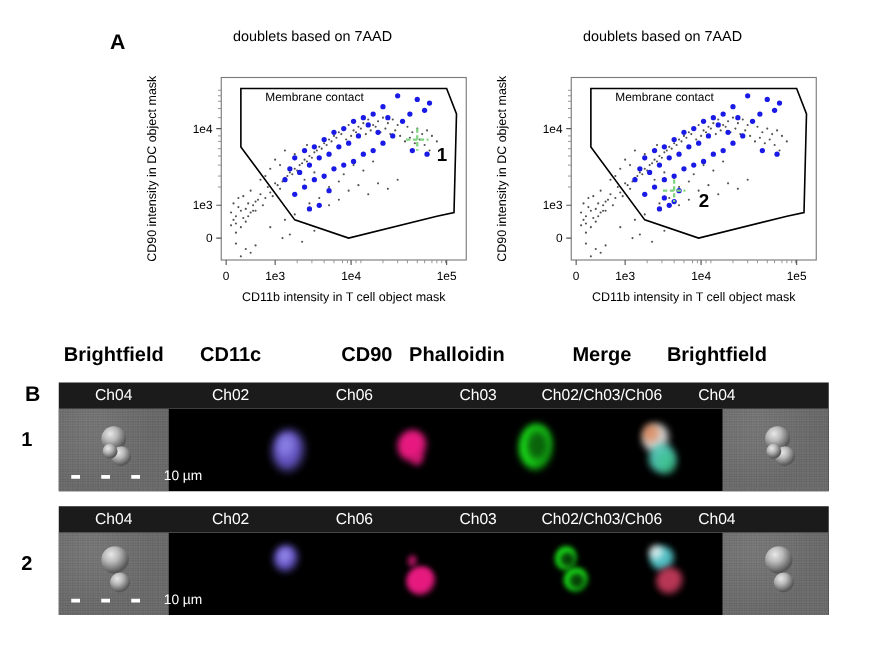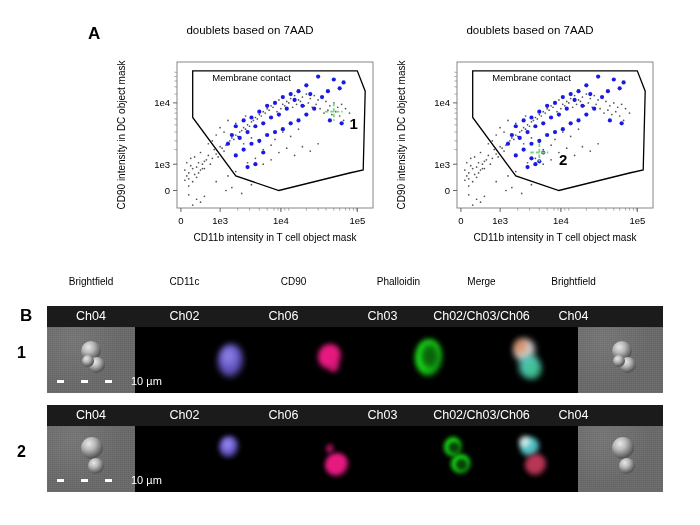--- a/index.html
+++ b/index.html
@@ -118,22 +118,22 @@
   }
   .scalebar .sb-text {
     color: #fff;
     font-size: 11px;
     margin-left: 2px;
     white-space: nowrap;
   }
 
   .col-header {
     position: absolute;
-    font-size: 10px;
-    font-weight: normal;
+    font-size: 16px;
+    font-weight: bold;
     color: #000;
     text-align: center;
     white-space: nowrap;
     top: 276px;
   }
 </style>
 </head>
 <body>
 
 <div class="panel-letter" id="panel-a-letter">A</div>
@@ -629,21 +629,21 @@
       <text x="0" y="0" text-anchor="middle" font-family="&quot;Liberation Sans&quot;, sans-serif" font-size="10" fill="#000" transform="translate(20,95) rotate(-90)">CD90 intensity in DC  object mask</text>
     </svg>
 </div>
 
 <div class="panel-letter" id="panel-b-letter">B</div>
 
 <div id="col-headers">
     <div class="col-header" style="left: 47px; width: 88px;">Brightfield</div>
     <div class="col-header" style="left: 135px; width: 99px;">CD11c</div>
     <div class="col-header" style="left: 244px; width: 99px;">CD90</div>
-    <div class="col-header" style="left: 349px; width: 99px;">Phalloidin</div>
+    <div class="col-header" style="left: 316px; width: 99px;">Phalloidin</div>
     <div class="col-header" style="left: 432px; width: 99px;">Merge</div>
     <div class="col-header" style="left: 531px; width: 85px;">Brightfield</div>
   </div>
 
 <div class="img-row" id="img-row-1">
   <div class="row-number">1</div>
   <div class="chan-header" id="chan-header-1">
       <span style="left: 0px; width: 88px;">Ch04</span>
       <span style="left: 88px; width: 99px;">Ch02</span>
       <span style="left: 187px; width: 99px;">Ch06</span>

